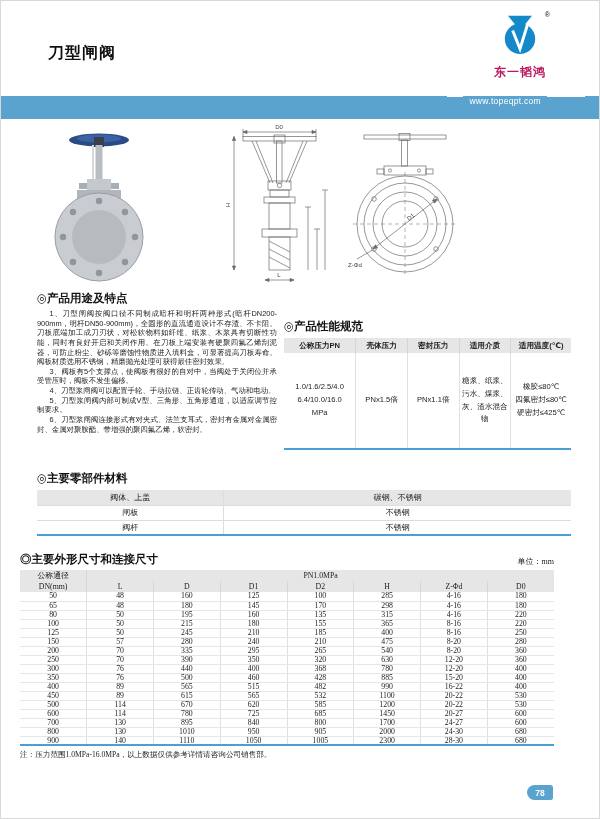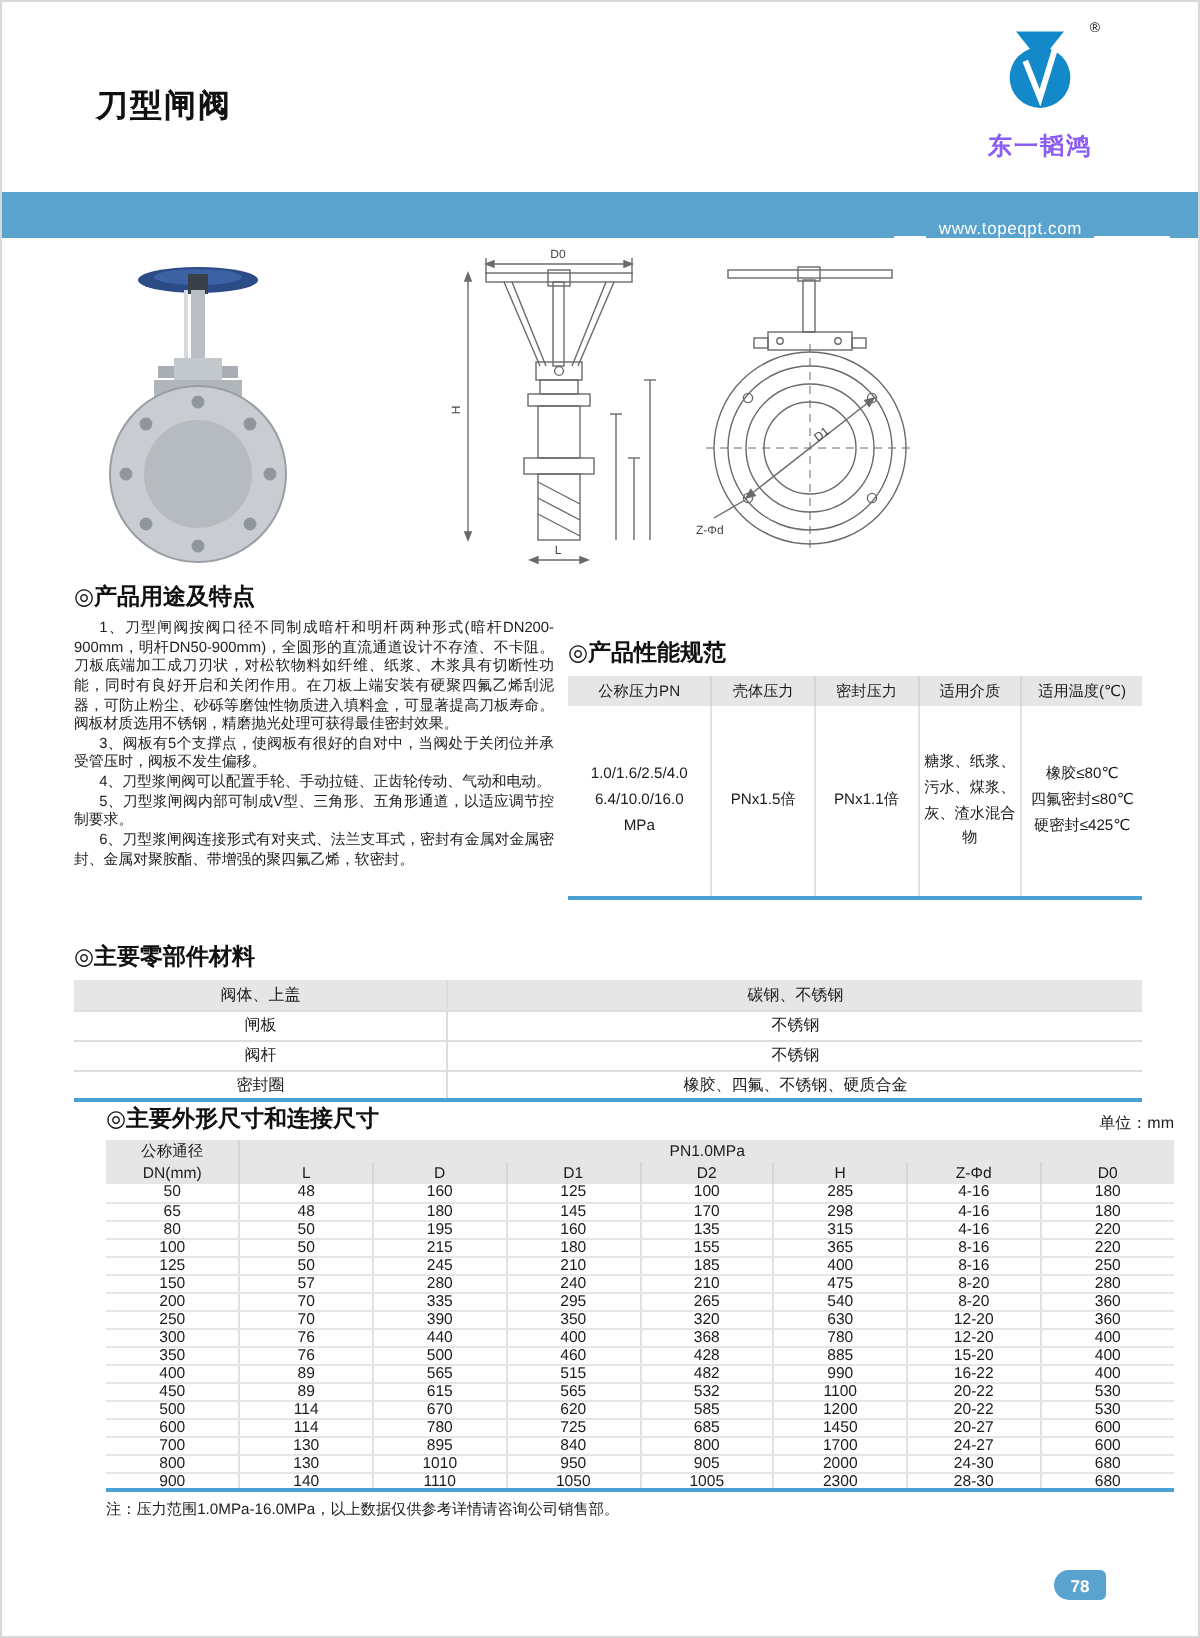--- a/index.html
+++ b/index.html
@@ -16,60 +16,60 @@
   .page{
     position:relative;width:600px;height:819px;background:#fff;
     font-family:"Liberation Sans","DejaVu Sans",sans-serif;color:var(--ink);
     border:1px solid #d8d8d8;overflow:hidden;
   }
   
   .doc-title{position:absolute;left:47px;top:42px;font-size:16px;font-weight:bold;letter-spacing:1px;color:#111;}
   .logo{position:absolute;right:40px;top:12px;width:78px;text-align:center;}
   .logo .mark{position:relative;display:inline-block;}
   .logo .reg{position:absolute;right:-7px;top:-2px;font-size:7px;color:#111;}
-  .brand{font-size:12px;font-weight:bold;letter-spacing:1px;color:#8b5cf6;margin-top:1px;white-space:nowrap;}
+  .brand{font-size:12px;font-weight:bold;letter-spacing:1px;color:#be185d;margin-top:1px;white-space:nowrap;}
   
   .banner{position:absolute;left:0;top:95px;width:100%;height:23px;background:var(--banner-blue);}
-  .site-wrap{position:absolute;right:14px;top:0;height:100%;display:flex;align-items:flex-end;gap:6px;color:#fff;}
+  .site-wrap{position:absolute;right:14px;top:0;height:100%;display:flex;align-items:flex-start;gap:6px;color:#fff;}
   .site-line{height:1px;background:#fff;}
   .site-line.l{width:16px;} .site-line.r{width:38px;}
   .site-text{font-size:8.5px;letter-spacing:.3px;}
   
   .drawings{position:absolute;left:0;top:118px;width:100%;height:172px;}
   .fig{position:absolute;}
   .fig-photo{left:50px;top:8px;}
   .fig-front{left:220px;top:4px;}
   .fig-side{left:346px;top:12px;}
   .draw{stroke:#6a6a6a;stroke-width:.7;fill:none;}
   .dimtxt{font-size:6px;fill:#444;font-family:"Liberation Sans","DejaVu Sans",sans-serif;}
   
   .sec-h{font-size:11.5px;font-weight:bold;color:#111;}
   
   .features{position:absolute;left:36px;top:290px;width:240px;}
   .features .body{margin-top:3px;}
   .features p{font-size:7.4px;line-height:1.3;text-align:justify;text-indent:1.7em;color:#222;}
   
   .performance{position:absolute;left:283px;top:290px;width:287px;margin-top:28px;}
   .perf-table{width:100%;border-collapse:collapse;margin-top:4px;border-bottom:2px solid var(--accent-blue);}
-  .perf-table th{background:var(--header-gray);font-size:7.6px;font-weight:400;height:15px;border-left:1px solid #d6d6d6;}
+  .perf-table th{background:var(--header-gray);font-size:7.6px;font-weight:700;height:15px;border-left:1px solid #d6d6d6;}
   .perf-table th:first-child{border-left:none;}
   .perf-table td{height:96px;font-size:7.6px;text-align:center;vertical-align:middle;white-space:pre-line;line-height:1.7;border-left:1px solid var(--line);}
   .perf-table td:first-child{border-left:none;}
   .perf-table col.c1{width:25%;} .perf-table col.c2{width:18%;} .perf-table col.c3{width:18%;}
   .perf-table col.c4{width:18%;} .perf-table col.c5{width:21%;}
   
   .materials{position:absolute;left:36px;top:470px;width:534px;}
   .mat-table{width:100%;border-collapse:collapse;margin-top:4px;border-bottom:2px solid var(--accent-blue);}
   .mat-table td{height:15px;font-size:8px;text-align:center;border-bottom:1px solid #ddd;}
   .mat-table td:first-child{width:35%;}
   .mat-table td+td{border-left:1px solid #ddd;}
   .mat-table tr:first-child{background:var(--header-gray);}
   .mat-table tr:last-child td{border-bottom:none;}
   
-  .dims{position:absolute;left:52px;top:551px;width:534px;}
+  .dims{position:absolute;left:19px;top:551px;width:534px;font-family:Liberation Serif, serif;}
   .dims-head{display:flex;justify-content:space-between;align-items:flex-end;}
   .unit{font-size:8px;color:#222;}
   .dim-table{width:100%;border-collapse:collapse;margin-top:3px;border-bottom:2px solid var(--accent-blue);table-layout:fixed;}
   .dim-table th{background:var(--header-gray);font-size:7.8px;font-weight:normal;height:11px;padding:0 1px;border-left:1px solid #d6d6d6;}
   .dim-table th:first-child{border-left:none;}
   .dim-table td{height:9px;font-size:7.8px;line-height:1;text-align:center;padding:0 1px;border-left:1px solid var(--line);border-bottom:1px solid #e6e6e6;}
   .dim-table td:first-child{border-left:none;}
   .dim-table tbody tr:last-child td{border-bottom:none;}
   .note{font-size:7.6px;color:#222;margin-top:4px;}
   
@@ -258,24 +258,20 @@
             <td>碳钢、不锈钢</td>
           </tr>
           <tr>
             <td>闸板</td>
             <td>不锈钢</td>
           </tr>
           <tr>
             <td>阀杆</td>
             <td>不锈钢</td>
           </tr>
-          <tr>
-            <td>密封圈</td>
-            <td>橡胶、四氟、不锈钢、硬质合金</td>
-          </tr>
         </tbody>
     </table>
   </div>
 
   <div class="dims">
     <div class="dims-head">
       <div class="sec-h">◎主要外形尺寸和连接尺寸</div>
       <div class="unit">单位：mm</div>
     </div>
     <table class="dim-table">

